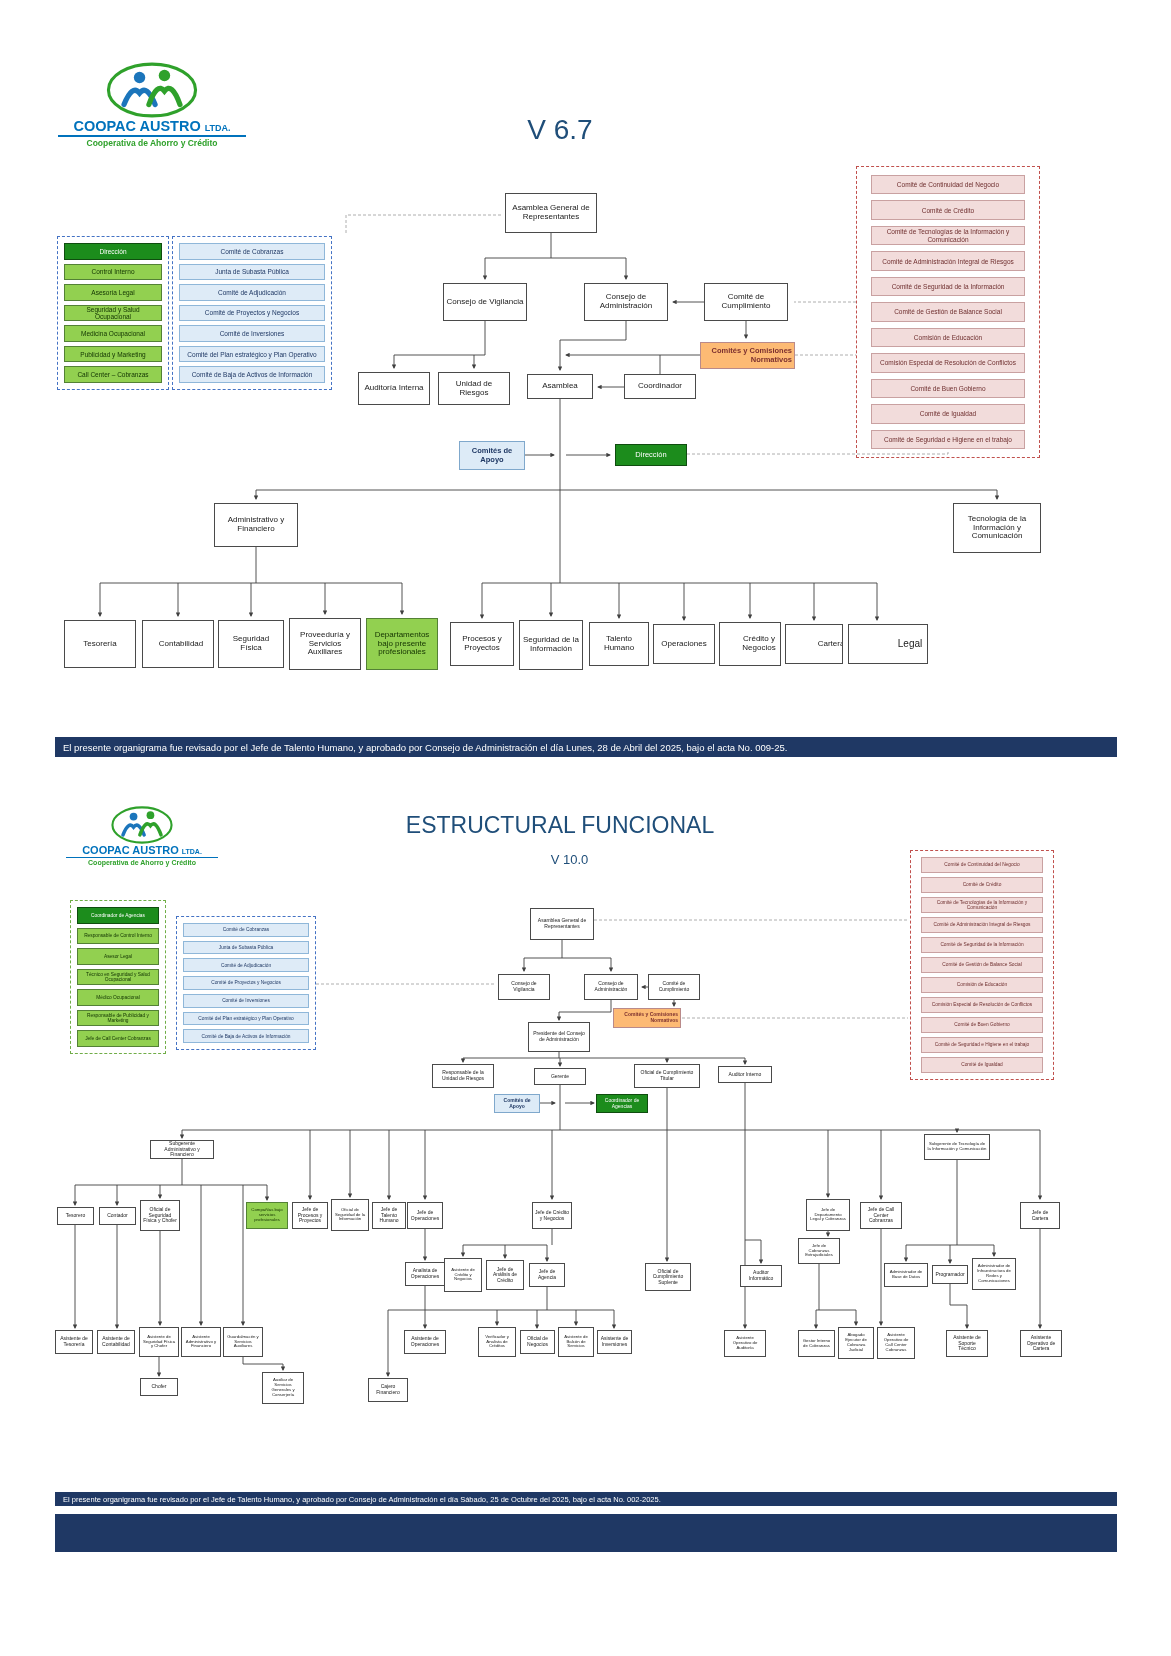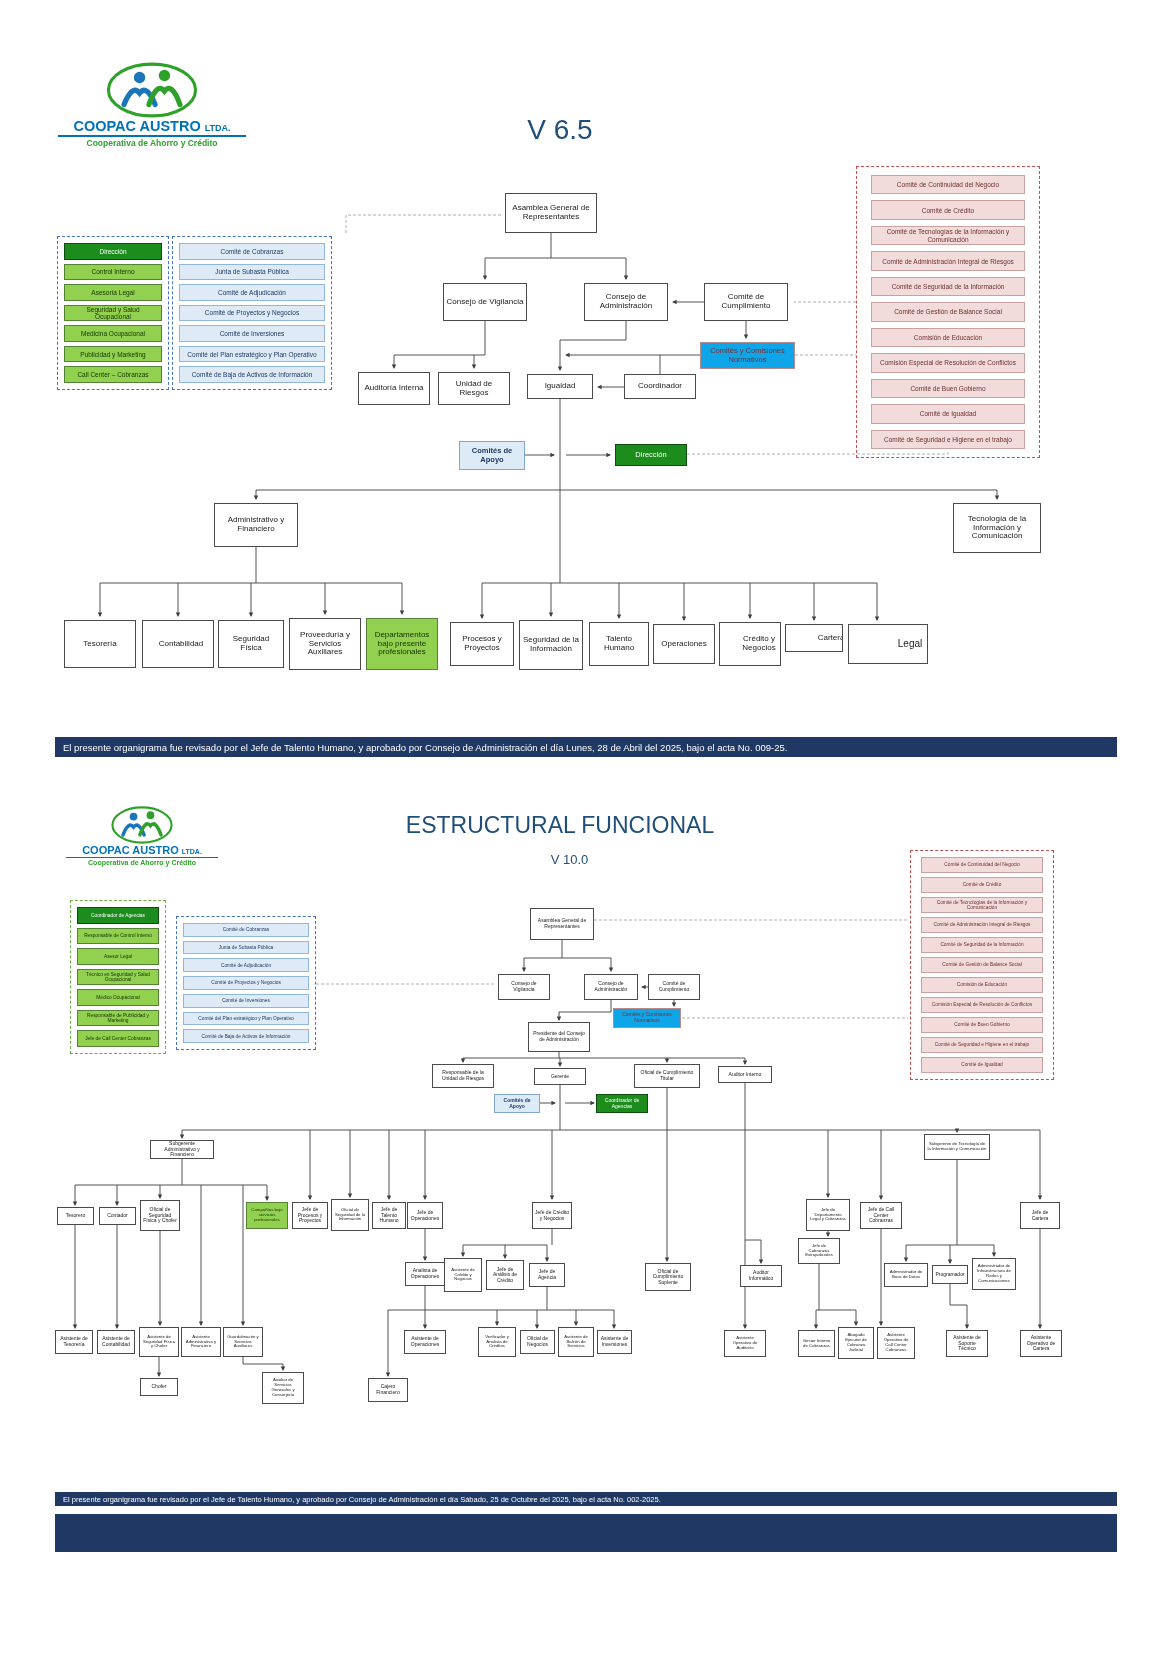--- a/index.html
+++ b/index.html
@@ -9,21 +9,21 @@
   .wires { position: absolute; left: 0; top: 0; width: 1171px; height: 1656px; z-index: 1; pointer-events: none; }
   .wires path.w  { fill: none; stroke: #404040; stroke-width: 0.9; }
   .wires path.wd { fill: none; stroke: #9a9a9a; stroke-width: 0.8; stroke-dasharray: 3 2; }
 
   .layer { position: absolute; left: 0; top: 0; width: 100%; height: 100%; z-index: 3; }
 
   .node { position: absolute; display: flex; align-items: center; justify-content: center;
           text-align: center; line-height: 1.12; padding: 1px 2px; overflow: hidden;
           background: #fff; border: 1px solid #4a4a4a; color: #1a1a1a; }
   .node.plain  { background: #fff; }
-  .node.pinkb  { background: #0ea5e9; border-color: #b98a8a; color: #7b2f2f; font-weight: normal; }
+  .node.pinkb  { background: #fdba74; border-color: #b98a8a; color: #7b2f2f; font-weight: bold; text-align: right; }
   .node.blueb  { background: #DDEBF7; border-color: #7fa8cc; color: #1f3864; font-weight: bold; }
   .node.gdark  { background: #1C8C1C; border-color: #0f4d0f; color: #ffffff; }
   .node.glight { background: #92D050; border-color: #538135; color: #143300; }
 
   .panel { position: absolute; display: flex; flex-direction: column; gap: 4px; padding: 6px; z-index: 2; }
   .panel.blue-dash  { border: 1.4px dashed #4472C4; }
   .panel.red-dash   { border: 1.4px dashed #C0504D; }
   .panel.green-dash { border: 1.4px dashed #70AD47; }
   .side-item { flex: 1; display: flex; align-items: center; justify-content: center;
                text-align: center; line-height: 1.1; padding: 1px 3px; overflow: hidden; }
@@ -195,21 +195,21 @@
       <ellipse cx="45" cy="27" rx="42" ry="25" fill="none" stroke="#2FA12B" stroke-width="3"></ellipse>
       <circle cx="33" cy="15" r="5.5" fill="#1B75BB"></circle>
       <path d="M18,41 Q26,21 33,30 Q40,21 48,41" stroke="#1B75BB" stroke-width="5" fill="none" stroke-linecap="round"></path>
       <circle cx="57" cy="13" r="5.5" fill="#2FA12B"></circle>
       <path d="M42,41 Q50,19 57,28 Q64,19 72,41" stroke="#2FA12B" stroke-width="5" fill="none" stroke-linecap="round"></path>
     </svg>
     <div class="logo-name"><span>COOPAC AUSTRO</span> <span class="logo-suffix">LTDA.</span></div>
     <div class="logo-tagline">Cooperativa de Ahorro y Crédito</div>
   </div>
 
-  <div class="chart-version" id="st-version">V 6.5</div>
+  <div class="chart-version" id="st-version">V 6.7</div>
 
   <div class="panel blue-dash fs65" id="st-direcciones" style="left:57px; top:236px; width:112px; height:154px;">
       <div class="side-item green dark">Dirección</div>
       <div class="side-item green">Control Interno</div>
       <div class="side-item green">Asesoría Legal</div>
       <div class="side-item green">Seguridad y Salud Ocupacional</div>
       <div class="side-item green">Medicina Ocupacional</div>
       <div class="side-item green">Publicidad y Marketing</div>
       <div class="side-item green">Call Center – Cobranzas</div>
     </div>
@@ -237,37 +237,37 @@
     </div>
 
   <div class="layer" id="st-nodes">
       <div class="node plain" style="left: 505px; top: 193px; width: 92px; height: 40px; font-size: 8px;">Asamblea General de Representantes</div>
       <div class="node plain" style="left: 443px; top: 283px; width: 84px; height: 38px; font-size: 8px;">Consejo de Vigilancia</div>
       <div class="node plain" style="left: 584px; top: 283px; width: 84px; height: 38px; font-size: 8px;">Consejo de Administración</div>
       <div class="node plain" style="left: 704px; top: 283px; width: 84px; height: 38px; font-size: 8px;">Comité de Cumplimiento</div>
       <div class="node pinkb" style="left: 700px; top: 342px; width: 95px; height: 27px; font-size: 7.5px;">Comités y Comisiones Normativos</div>
       <div class="node plain" style="left: 358px; top: 372px; width: 72px; height: 33px; font-size: 8px;">Auditoría Interna</div>
       <div class="node plain" style="left: 438px; top: 372px; width: 72px; height: 33px; font-size: 8px;">Unidad de Riesgos</div>
-      <div class="node plain" style="left: 527px; top: 374px; width: 66px; height: 25px; font-size: 8px;">Igualdad</div>
+      <div class="node plain" style="left: 527px; top: 374px; width: 66px; height: 25px; font-size: 8px;">Asamblea</div>
       <div class="node plain" style="left: 624px; top: 374px; width: 72px; height: 25px; font-size: 8px;">Coordinador</div>
       <div class="node blueb" style="left: 459px; top: 441px; width: 66px; height: 29px; font-size: 7.5px;">Comités de Apoyo</div>
       <div class="node gdark" style="left: 615px; top: 444px; width: 72px; height: 22px; font-size: 7.5px;">Dirección</div>
       <div class="node plain" style="left: 214px; top: 503px; width: 84px; height: 44px; font-size: 8px;">Administrativo y Financiero</div>
       <div class="node plain" style="left: 953px; top: 503px; width: 88px; height: 50px; font-size: 8px;">Tecnología de la Información y Comunicación</div>
       <div class="node plain" style="left: 64px; top: 620px; width: 72px; height: 48px; font-size: 8px;">Tesorería</div>
       <div class="node plain" style="left: 142px; top: 620px; width: 72px; height: 48px; font-size: 8px; padding-left: 8px;">Contabilidad</div>
       <div class="node plain" style="left: 218px; top: 620px; width: 66px; height: 48px; font-size: 8px;">Seguridad Física</div>
       <div class="node plain" style="left: 289px; top: 618px; width: 72px; height: 52px; font-size: 8px;">Proveeduría y Servicios Auxiliares</div>
       <div class="node glight" style="left: 366px; top: 618px; width: 72px; height: 52px; font-size: 8px;">Departamentos bajo presente profesionales</div>
       <div class="node plain" style="left: 450px; top: 622px; width: 64px; height: 44px; font-size: 8px;">Procesos y Proyectos</div>
       <div class="node plain" style="left: 519px; top: 620px; width: 64px; height: 50px; font-size: 8px;">Seguridad de la Información</div>
       <div class="node plain" style="left: 589px; top: 622px; width: 60px; height: 44px; font-size: 8px;">Talento Humano</div>
       <div class="node plain" style="left: 653px; top: 624px; width: 62px; height: 40px; font-size: 8px;">Operaciones</div>
       <div class="node plain" style="left: 719px; top: 622px; width: 62px; height: 44px; font-size: 8px; padding-left: 20px;">Crédito y Negocios</div>
-      <div class="node plain" style="left: 785px; top: 624px; width: 58px; height: 28px; font-size: 8px; padding-left: 36px;">Cartera</div>
+      <div class="node plain" style="left: 785px; top: 624px; width: 58px; height: 40px; font-size: 8px; padding-left: 36px;">Cartera</div>
       <div class="node plain" style="left: 848px; top: 624px; width: 80px; height: 40px; font-size: 10px; padding-left: 46px;">Legal</div>
     </div>
 
   <div class="footer-bar" id="st-footer">El presente organigrama fue revisado por el Jefe de Talento Humano, y aprobado por Consejo de Administración el día Lunes, 28 de Abril del 2025, bajo el acta No. 009-25.</div>
 
   <div class="logo logo-sm">
     <svg class="logo-mark" viewBox="0 0 90 54">
       <ellipse cx="45" cy="27" rx="42" ry="25" fill="none" stroke="#2FA12B" stroke-width="3"></ellipse>
       <circle cx="33" cy="15" r="5.5" fill="#1B75BB"></circle>
       <path d="M18,41 Q26,21 33,30 Q40,21 48,41" stroke="#1B75BB" stroke-width="5" fill="none" stroke-linecap="round"></path>

